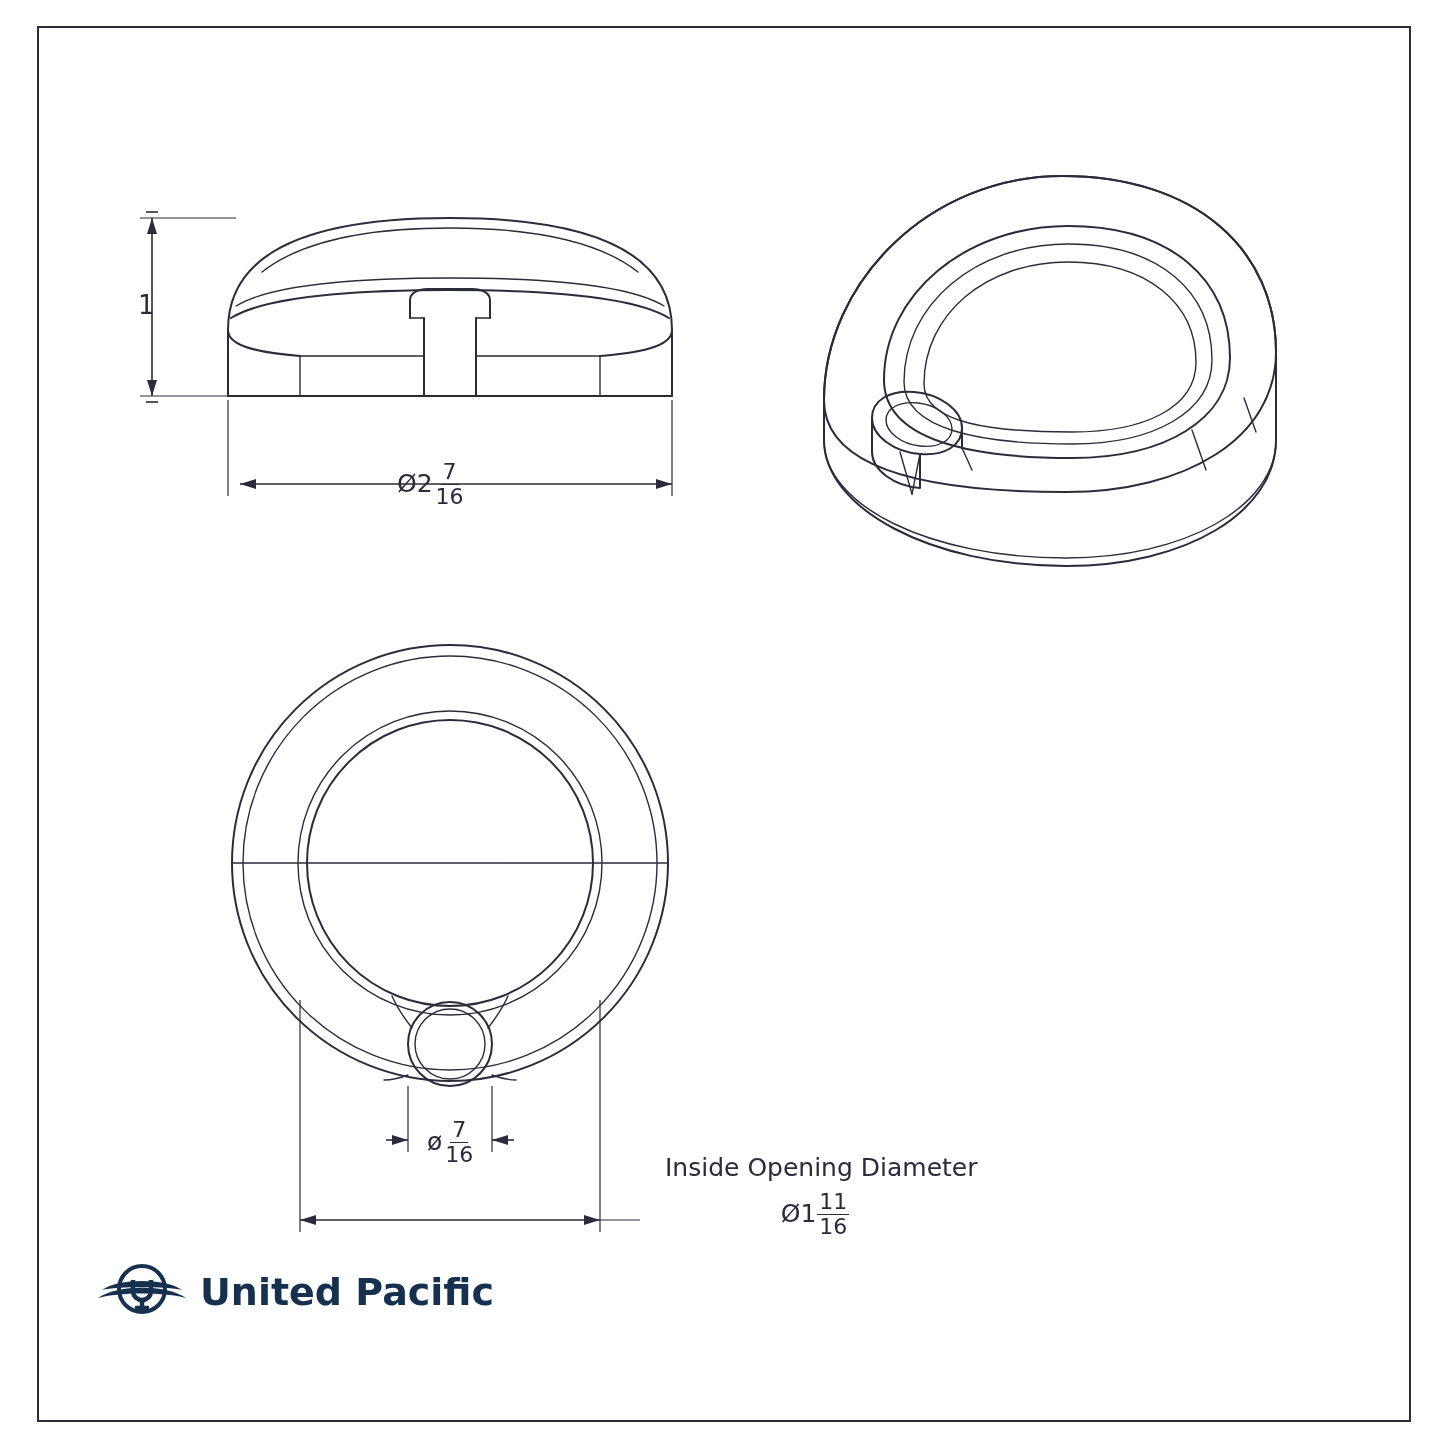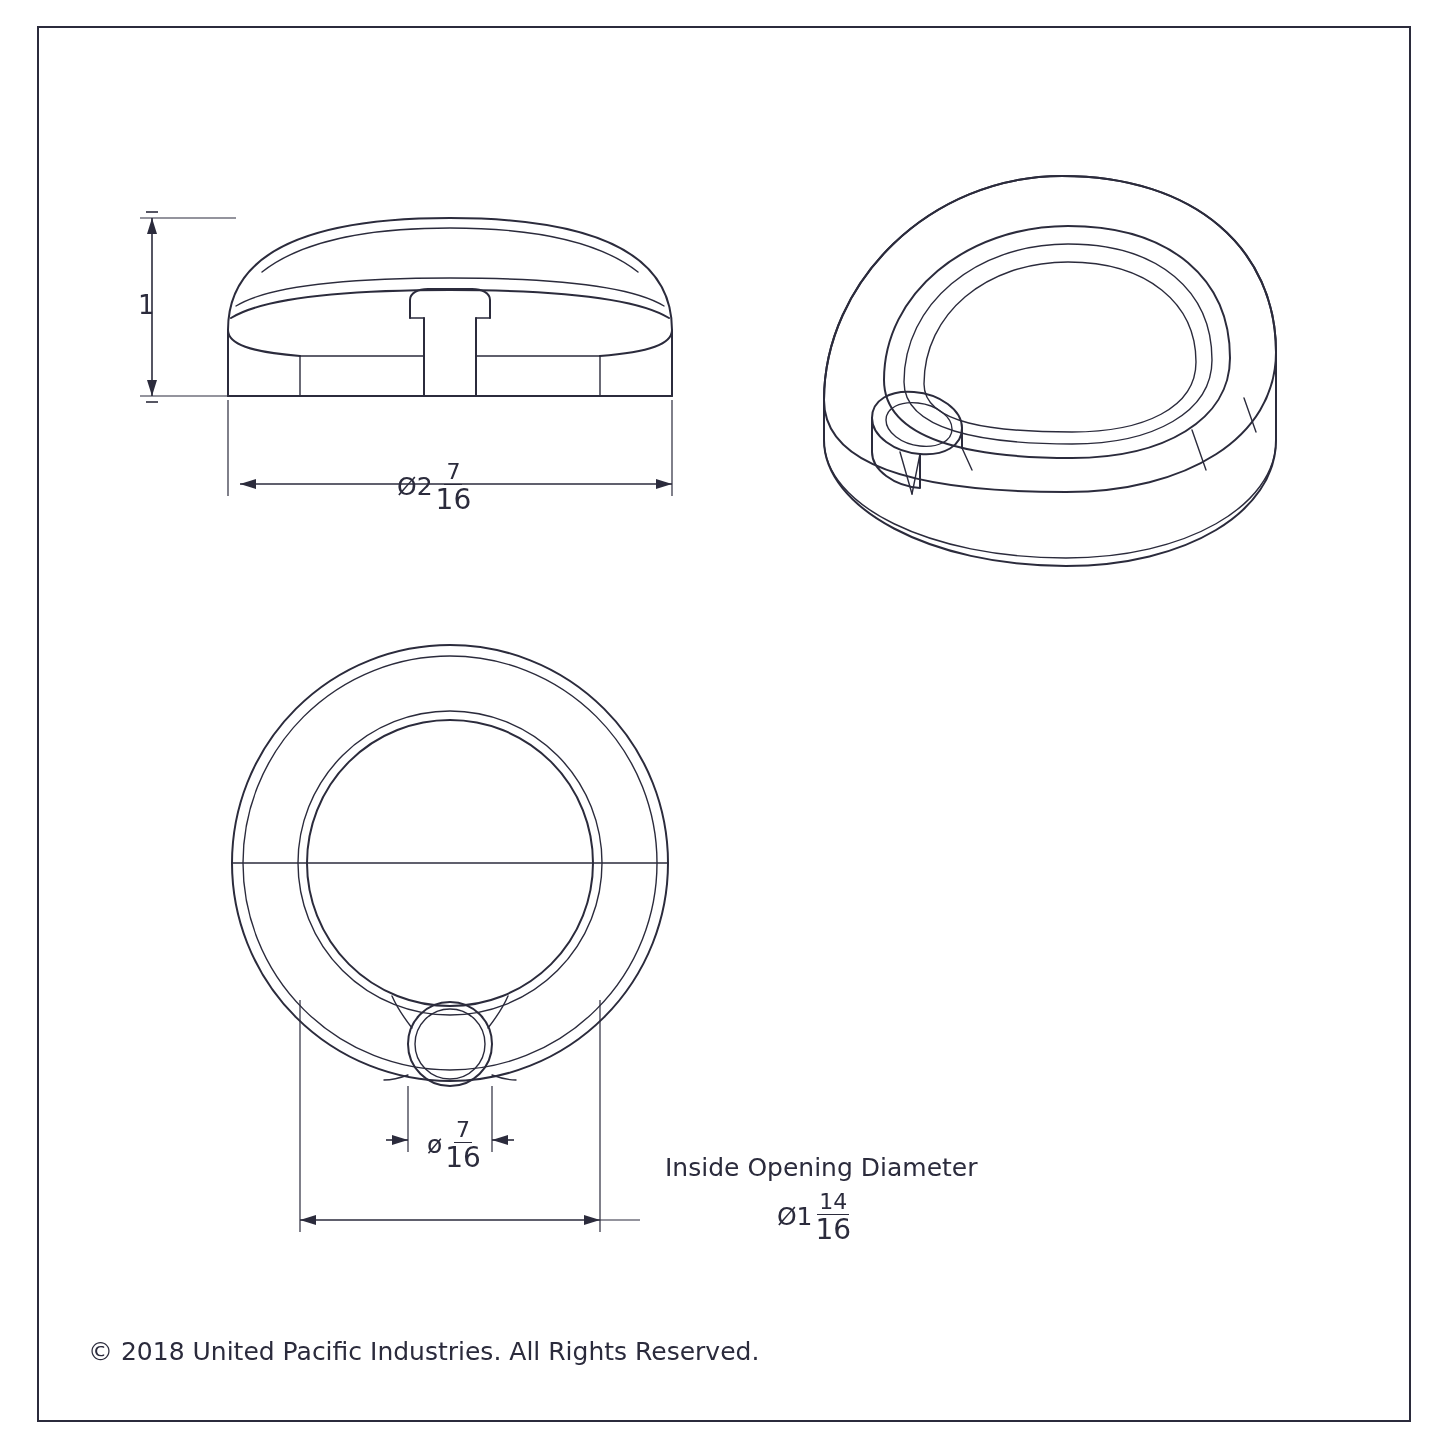--- a/index.html
+++ b/index.html
@@ -75,21 +75,21 @@
     margin-left: 1px;
     position: relative;
     top: 1px;
   }
   .frac .num {
     font-size: 22px;
     padding: 0 2px 1px 2px;
     border-bottom: 1.6px solid #2b2b3c;
   }
   .frac .den {
-    font-size: 28px;
+    font-size: 22px;
     padding: 1px 2px 0 2px;
   }
   #dim-height-label {
     left: 138px;
     top: 292px;
     font-size: 26px;
   }
   #dim-outer-label {
     left: 397px;
     top: 460px;
@@ -308,22 +308,32 @@
       <span class="num">7</span>
       <span class="den">16</span>
     </span>
   </div>
 
   <div class="lbl" id="inside-open-block">
     <span id="inside-open-title">Inside Opening Diameter</span>
     <span class="dimtext" id="inside-open-value">
       <span>Ø1</span>
       <span class="frac">
-        <span class="num">14</span>
+        <span class="num">11</span>
         <span class="den">16</span>
       </span>
     </span>
   </div>
 
-
-  <div id="copyright">© 2018 United Pacific Industries. All Rights Reserved.</div>
+  <div id="logo-block">
+    <svg id="logo-mark" viewBox="0 0 92 72">
+      <path d="M6 34 C22 22 70 22 86 34 C70 30 22 30 6 34 Z" fill="#16304f"></path>
+      <path d="M2 42 C22 28 70 28 90 42 C70 36 22 36 2 42 Z" fill="#16304f"></path>
+      <circle cx="46" cy="33" r="23" fill="none" stroke="#16304f" stroke-width="4"></circle>
+      <path d="M37 24 L37 35 C37 41 42 44 46 44 C50 44 55 41 55 35 L55 24" fill="none" stroke="#16304f" stroke-width="4.5"></path>
+      <path d="M46 44 L46 52" fill="none" stroke="#16304f" stroke-width="4.5"></path>
+      <path d="M39 52 L53 52" fill="none" stroke="#16304f" stroke-width="4.5"></path>
+    </svg>
+    <span id="logo-text">United Pacific</span>
+  </div>
+
 
 </div>
 
 </body></html>

